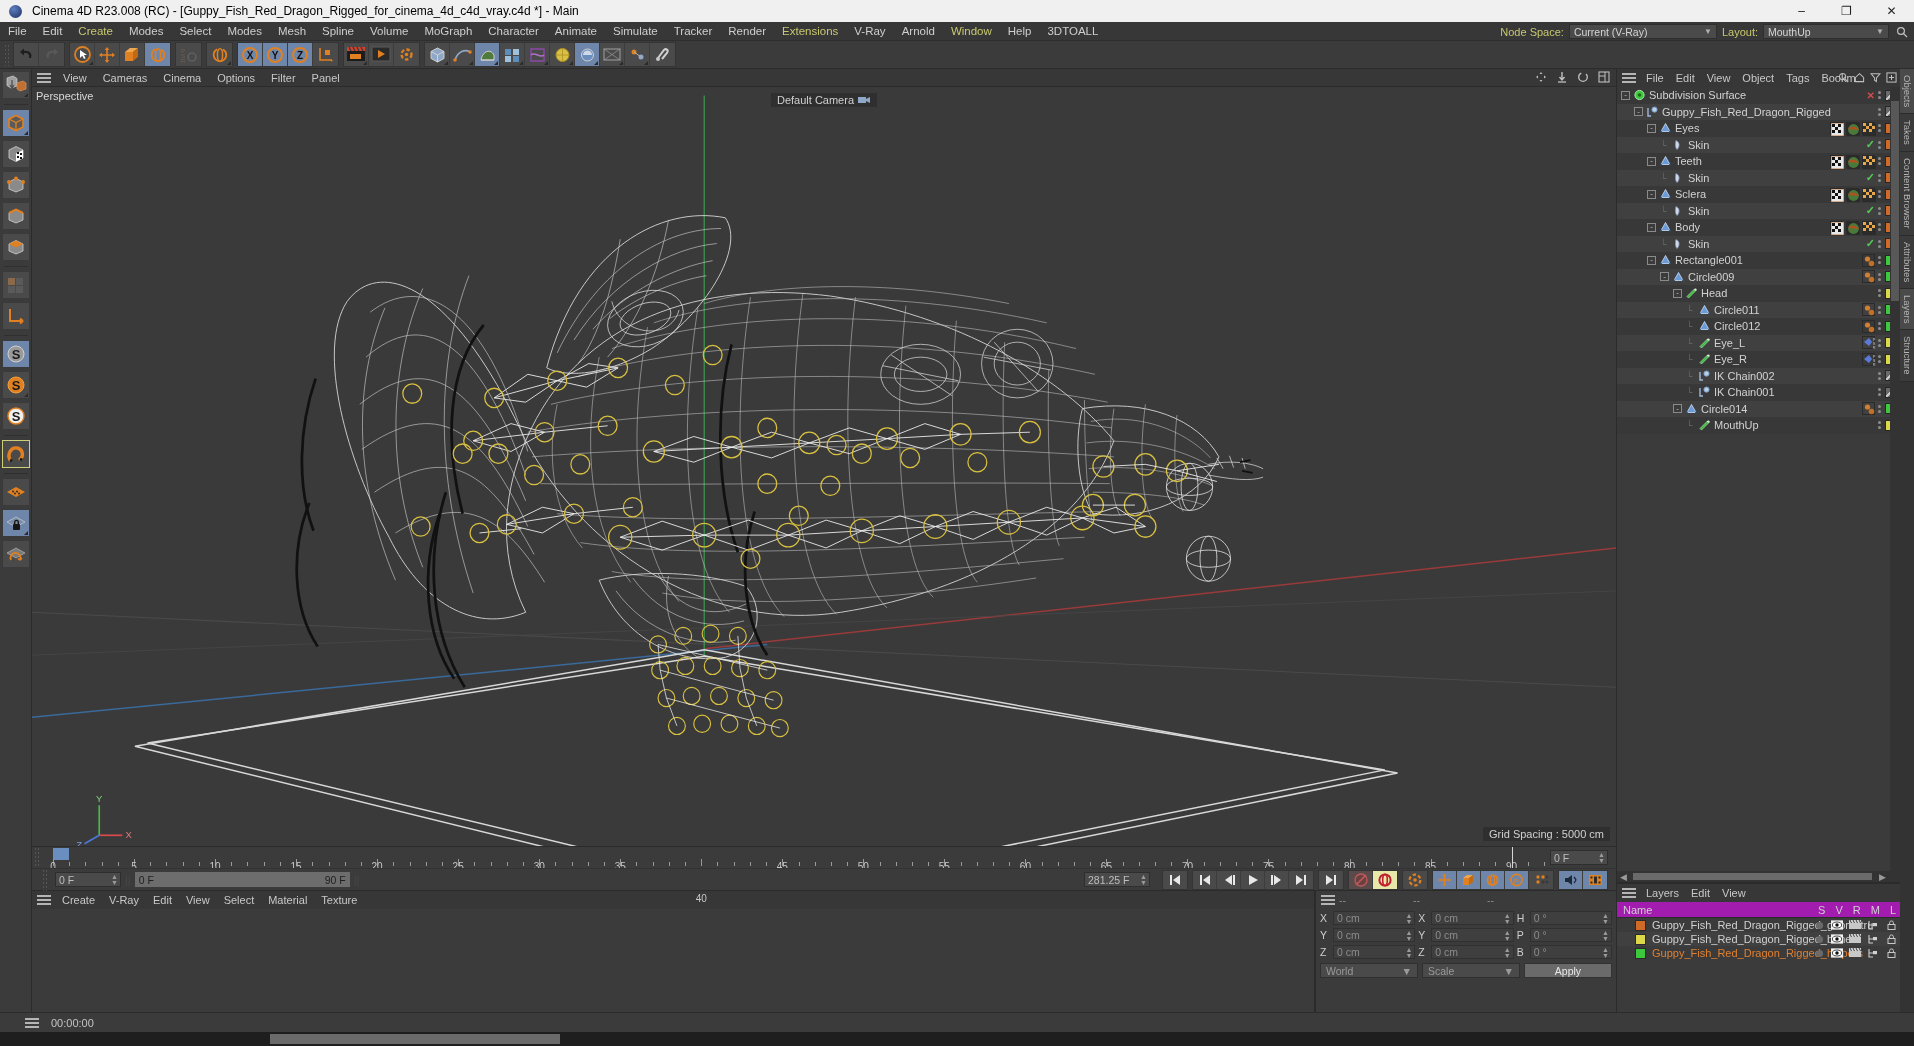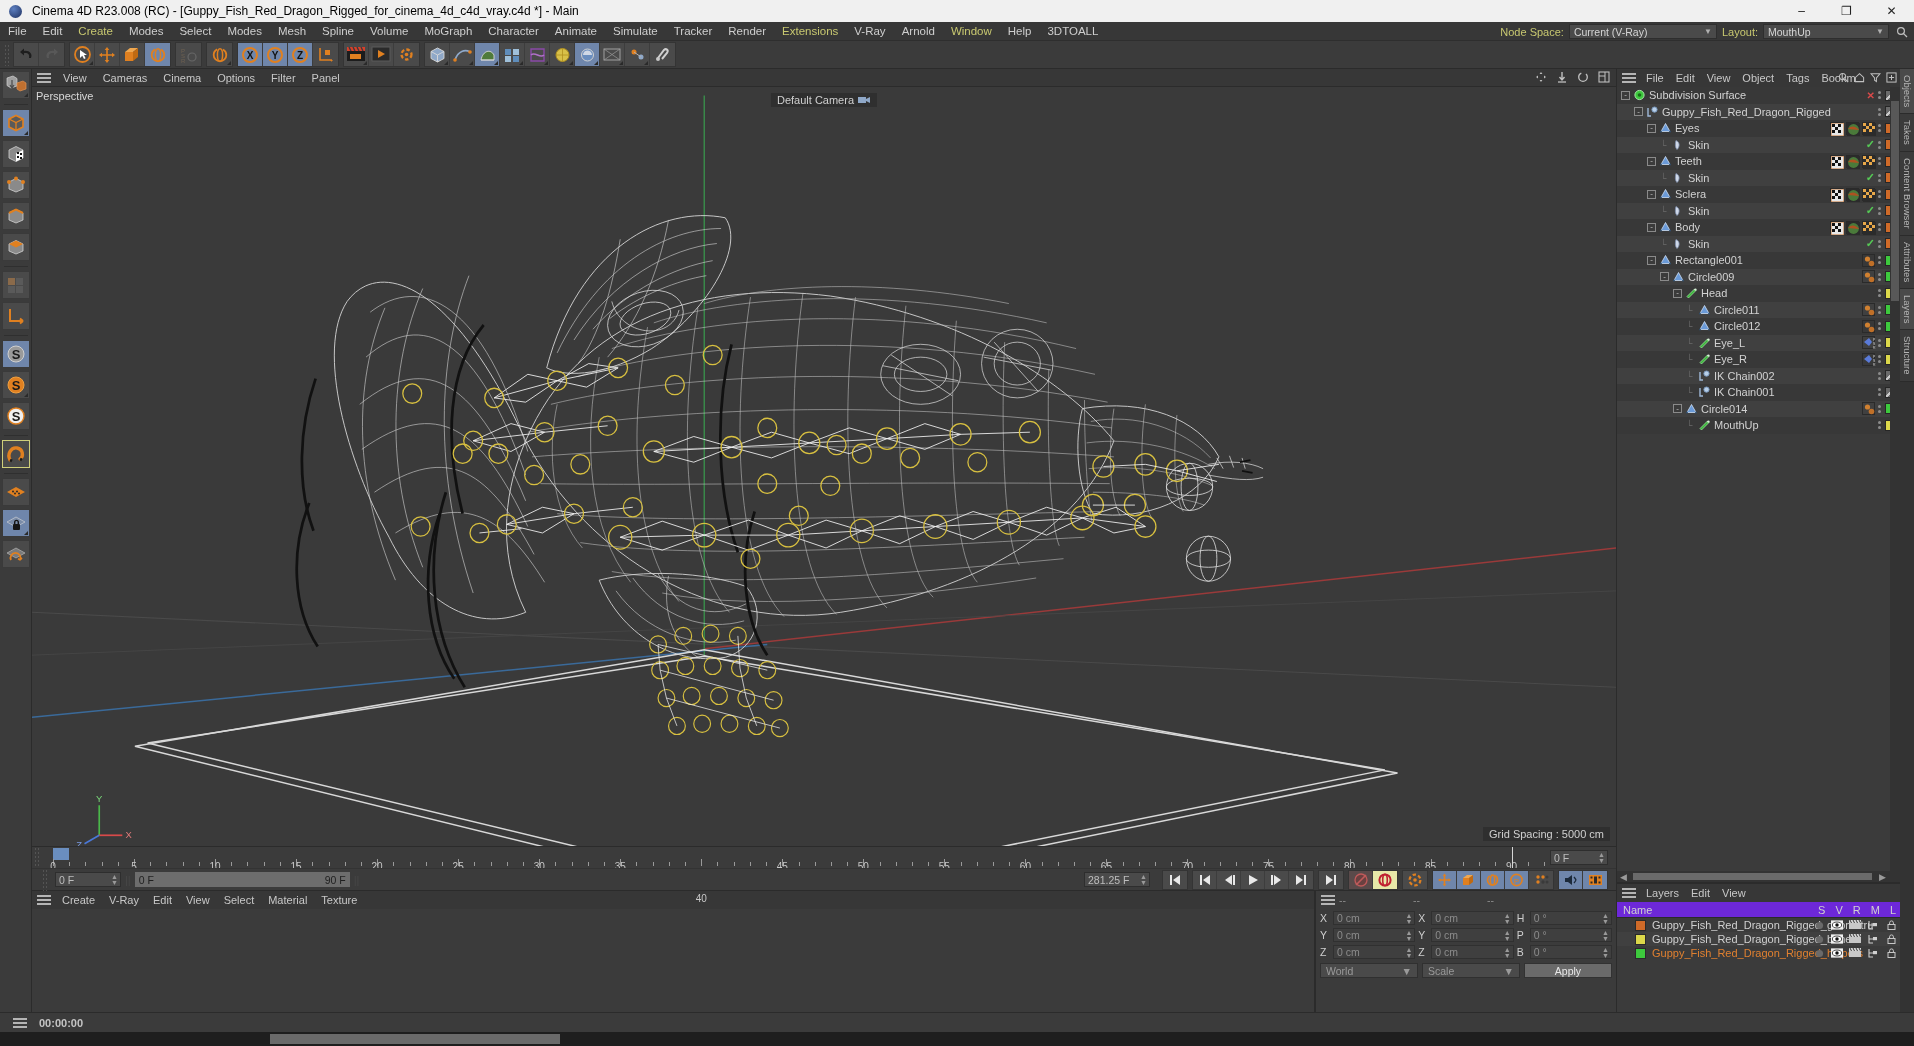--- a/index.html
+++ b/index.html
@@ -160,33 +160,33 @@
   .dots{ display:flex;flex-direction:column;gap:2px; width:4px;}
   .dots i{ width:3px;height:3px;background:#8c8c8c;border-radius:50%; display:block;}
   .chk{ color:#55c855; font-size:11px; font-weight:bold; }
   .tagimg{ width:13px;height:13px;border:1px solid #2a2a2a; }
   .scrollv{ position:absolute; right:0; top:0; bottom:0; width:10px; background:#333; }
   .scrollv .thumb{ position:absolute; left:1px; right:1px; top:14px; height:200px; background:#585858; }
   .scrollh{ height:11px; background:#333; position:relative; flex:0 0 11px; display:flex; align-items:center;}
   .scrollh .thumb{ position:absolute; left:16px; right:28px; top:2px; height:7px; background:#6a6a6a; }
 
   .laypanel{ height:130px; flex:0 0 130px; display:flex; flex-direction:column; border-top:2px solid #2b2b2b;}
-  .layhead{ height:16px; background:#6d28d9; display:flex; align-items:center; font-size:11px; color:#d0d0d0;
+  .layhead{ height:16px; background:#a21caf; display:flex; align-items:center; font-size:11px; color:#d0d0d0;
             border-bottom:1px solid #2b2b2b; position:relative;}
   .layhead .nm{ padding-left:6px; }
   .laycols{ position:absolute; right:4px; display:flex; gap:10px; }
   .lrow{ height:14px; display:flex; align-items:center; font-size:11px; position:relative; }
   .lrow.alt{ background:#404040; }
   .lsw{ width:11px;height:11px;margin-left:18px;margin-right:6px;border:1px solid #2a2a2a;}
   .lcols{ position:absolute; right:3px; display:flex; gap:6px; align-items:center;}
   .lic{ width:12px;height:11px;display:flex;align-items:center;justify-content:center; }
 
   
   .statusbar{ height:20px; flex:0 0 20px; background:#3b3b3b; display:flex; align-items:center;
-              gap:8px; padding-left:8px; border-top:1px solid #2b2b2b; font-size:11px; color:#c4c4c4;font-weight:bold;}
+              gap:8px; padding-left:20px; border-top:1px solid #2b2b2b; font-size:11px; color:#c4c4c4;}
   .taskbar{ height:14px; flex:0 0 14px; background:#1e1e1e; position:relative; }
   .taskbar .tb-thumb{ position:absolute; left:270px; top:2px; width:290px; height:10px; background:#6a6a6a;}
 </style>
 </head>
 <body>
 
 <div class="app">
 
   <div class="titlebar">
     <div class="tb-icon">

